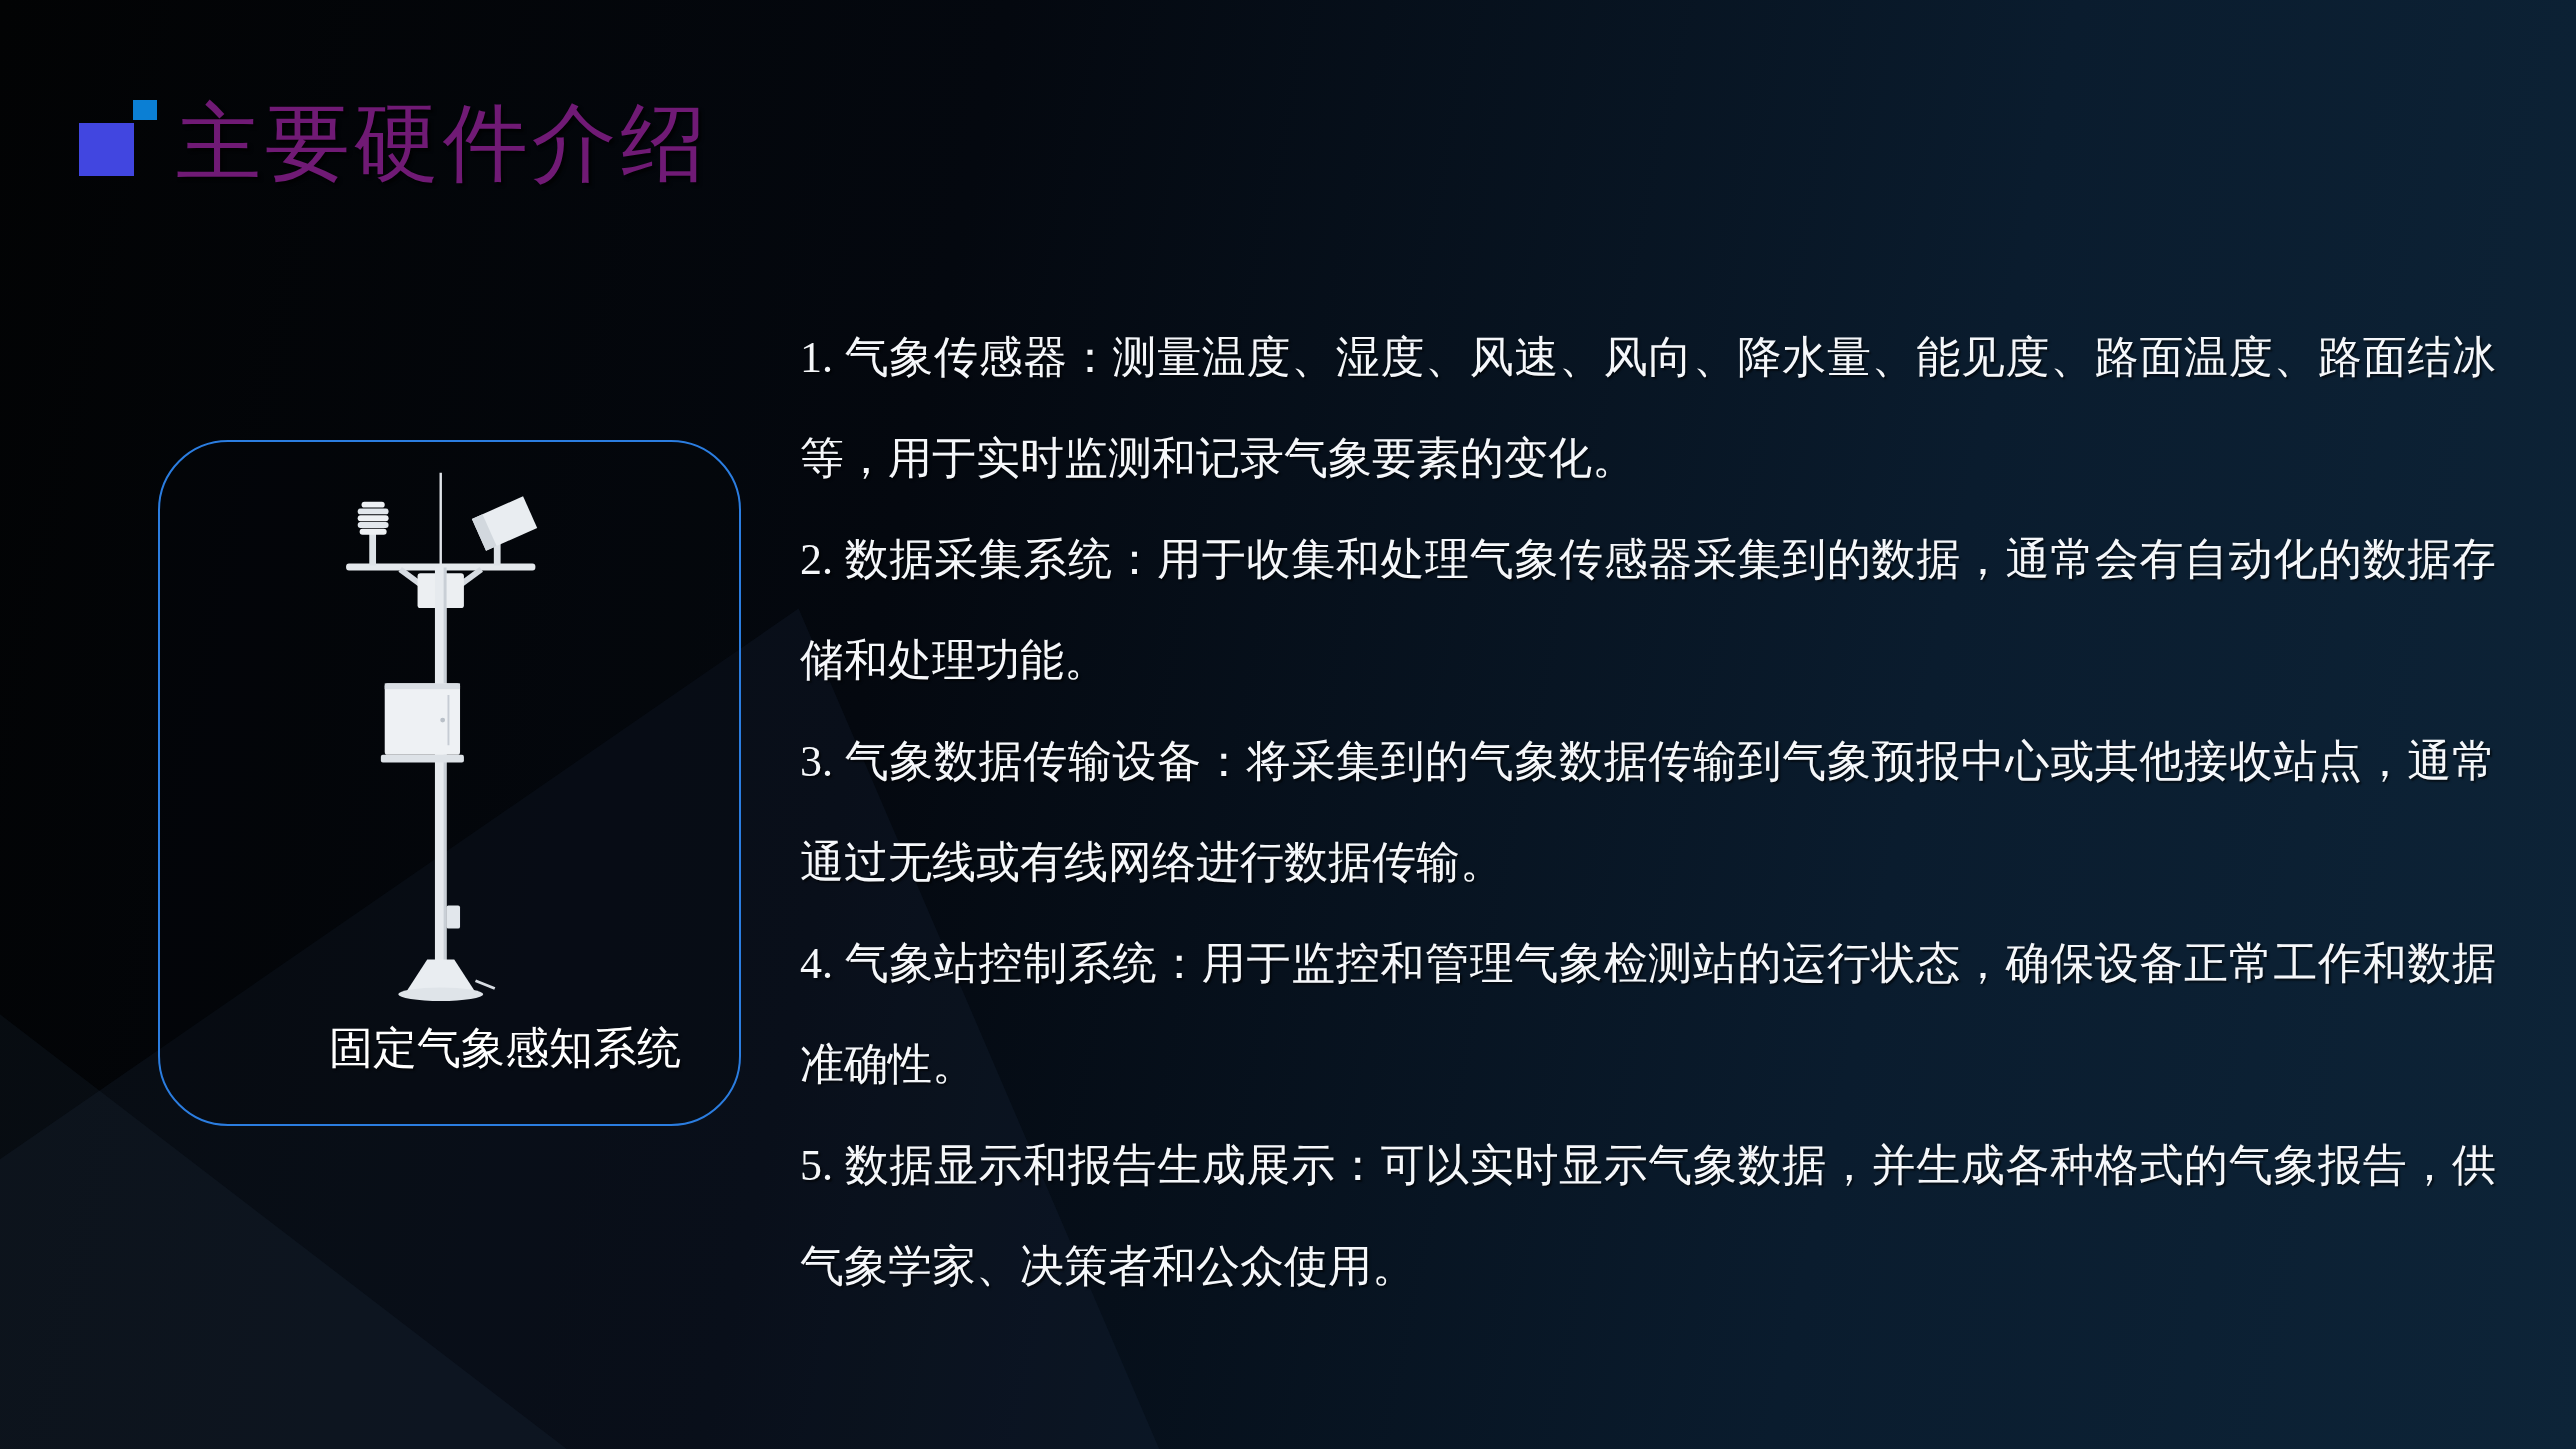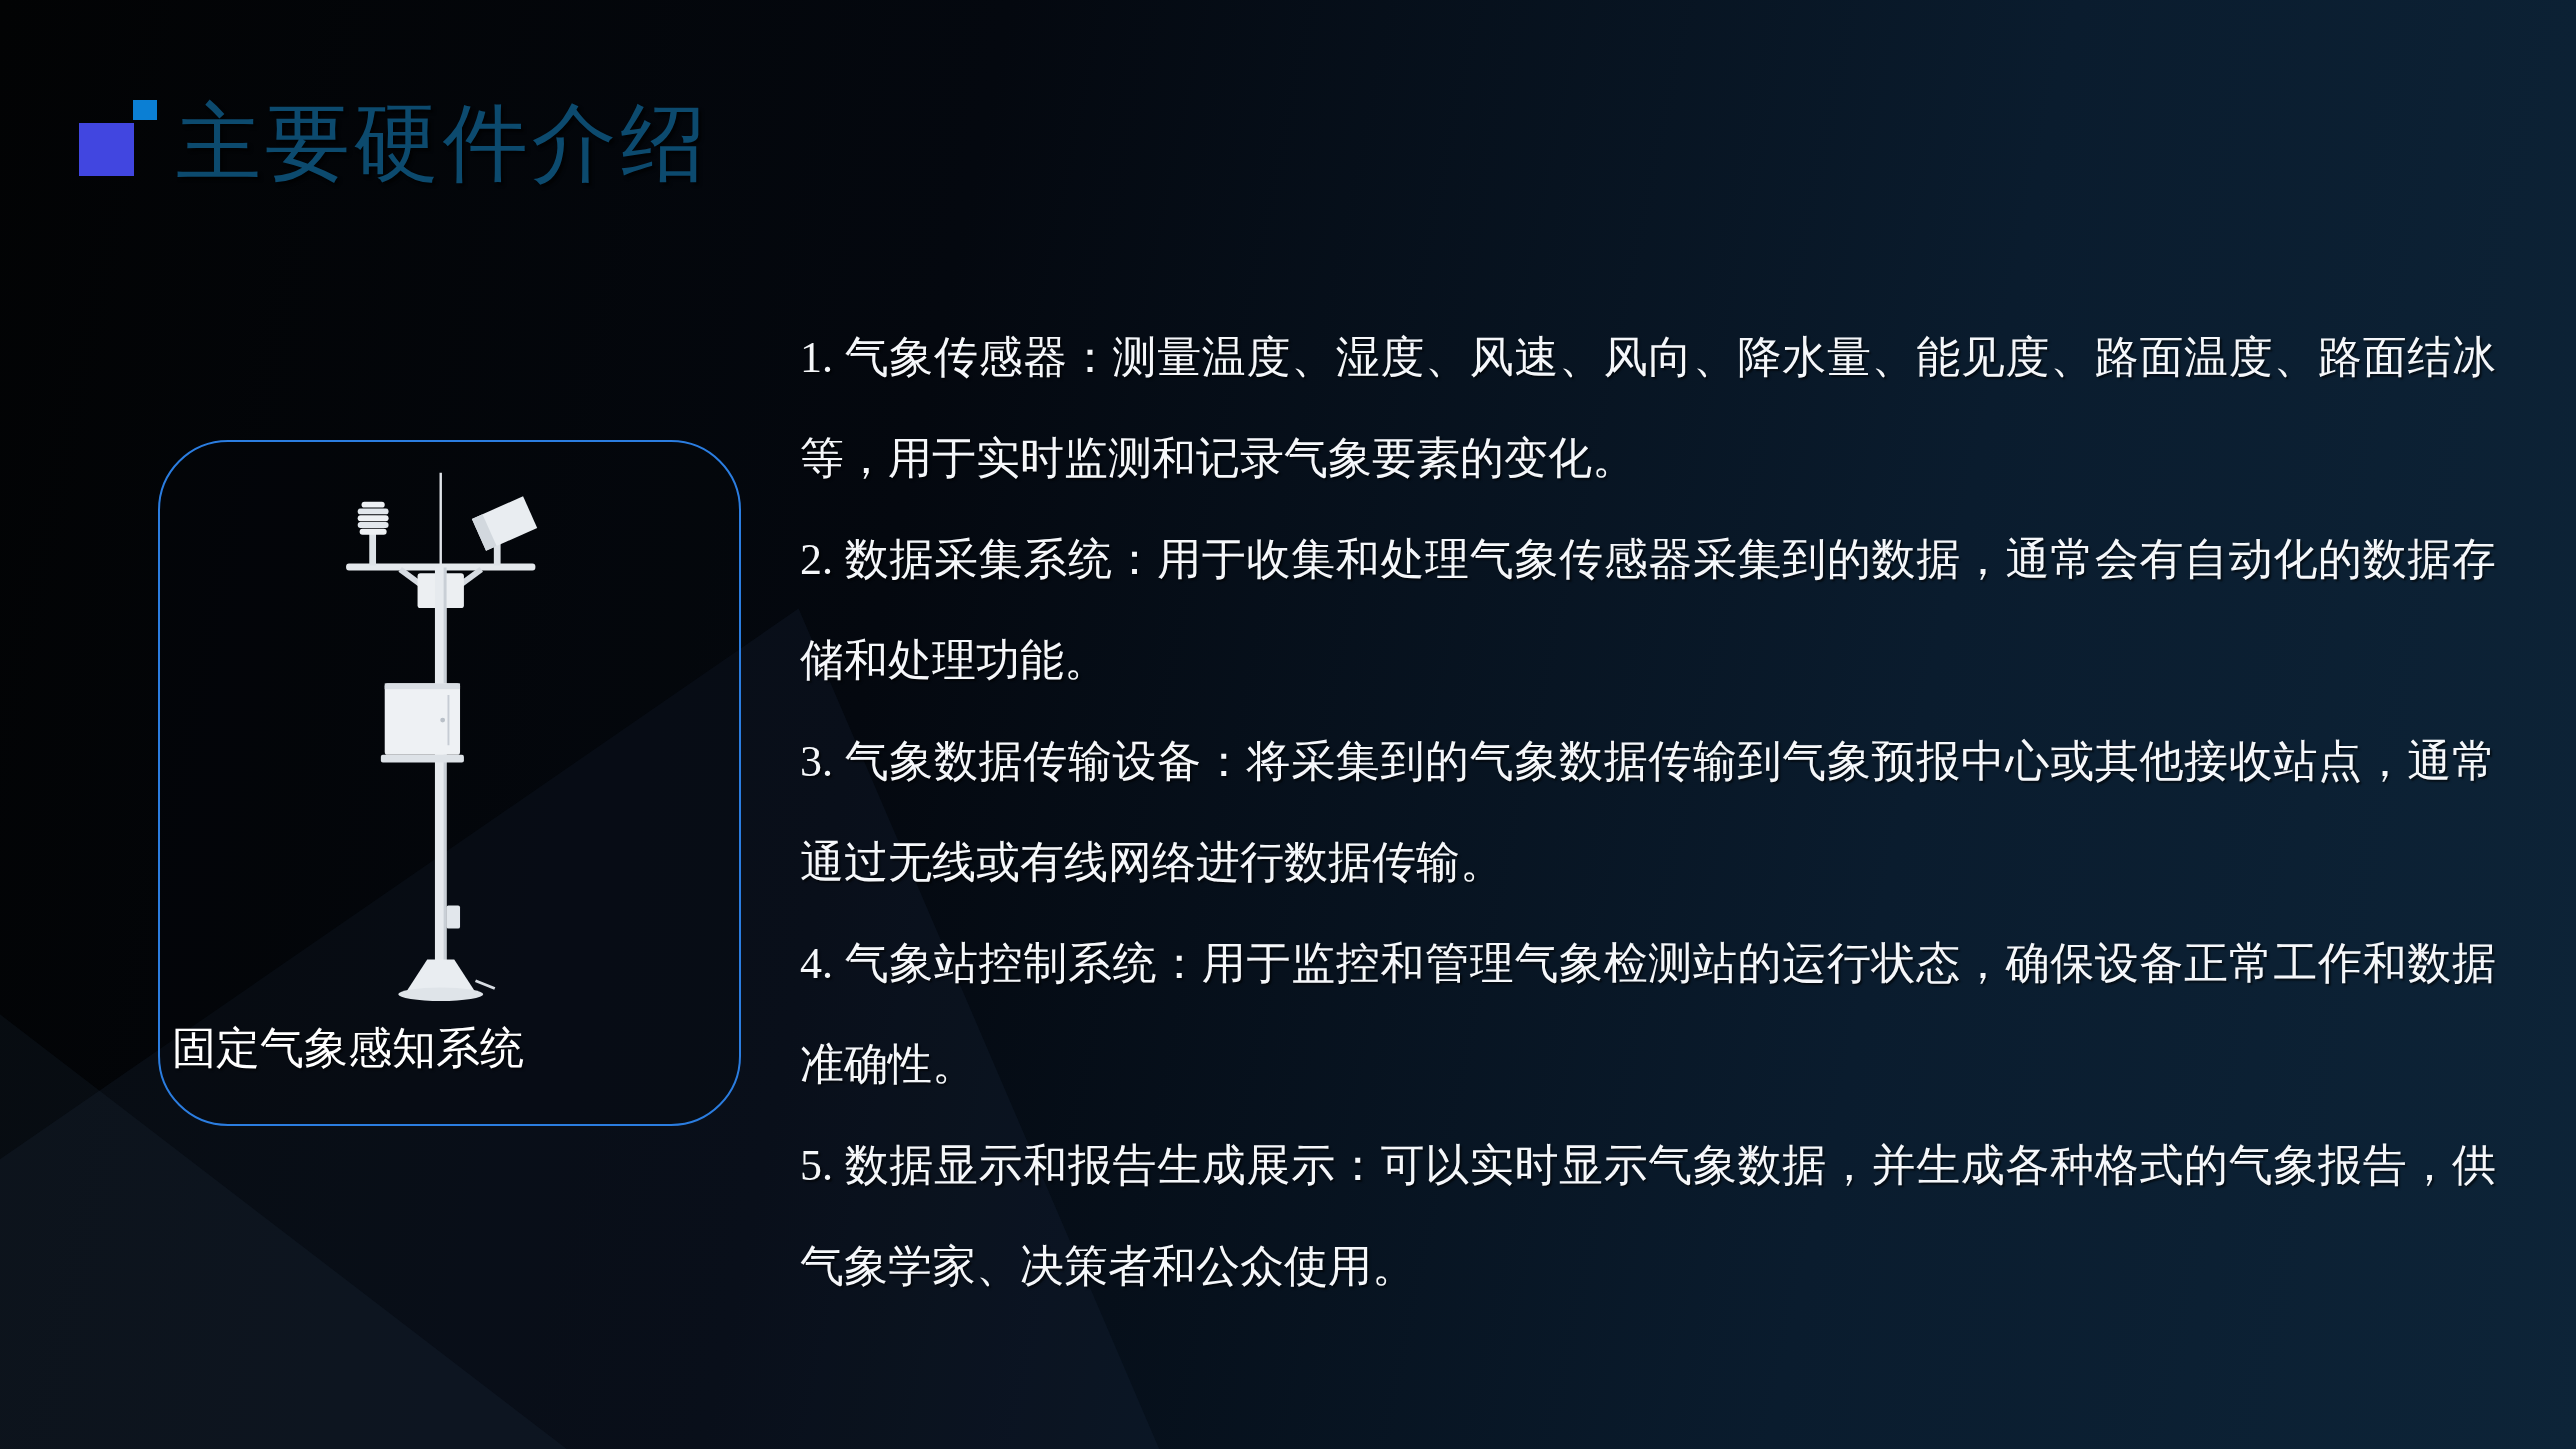--- a/index.html
+++ b/index.html
@@ -25,41 +25,41 @@
     position: absolute; left: 79px; top: 123px;
     width: 55px; height: 53px; background: #4146e0;
   }
   .sq-small {
     position: absolute; left: 133px; top: 100px;
     width: 24px; height: 20px; background: #0b7fd4;
   }
   .title {
     position: absolute; left: 176px; top: 93px;
     font-size: 85px; line-height: 100px; font-weight: 400;
-    color: #0c4a6e; letter-spacing: 3.9px;
+    color: #701a75; letter-spacing: 3.9px;
     text-shadow: 2.9px 2.9px 2.9px rgba(0,0,0,0.65);
     white-space: nowrap;
   }
 
   
   .card {
     position: absolute; left: 158px; top: 440px;
     width: 583px; height: 686px;
     border: 2.9px solid #2b7de0;
     border-radius: 70px;
     background: rgba(2, 6, 12, 0.25);
   }
   .station-svg {
     position: absolute; left: 50%; top: 17.4px;
     transform: translateX(-53%);
     width: 309px; height: 553px;
   }
   .card-caption {
-    position: absolute; bottom: 46px; left: 12px; right: 58px;
-    text-align: left;
+    position: absolute; bottom: 46px; left: 0; right: 58px;
+    text-align: right;
     font-size: 44px; color: #ffffff; font-weight: 400;
     text-shadow: 1.9px 1.9px 1.9px rgba(0,0,0,0.6);
     white-space: nowrap;
   }
 
   
   .content {
     position: absolute; left: 800px; top: 307px;
     width: 1696px;
     font-size: 44px; line-height: 101px;

